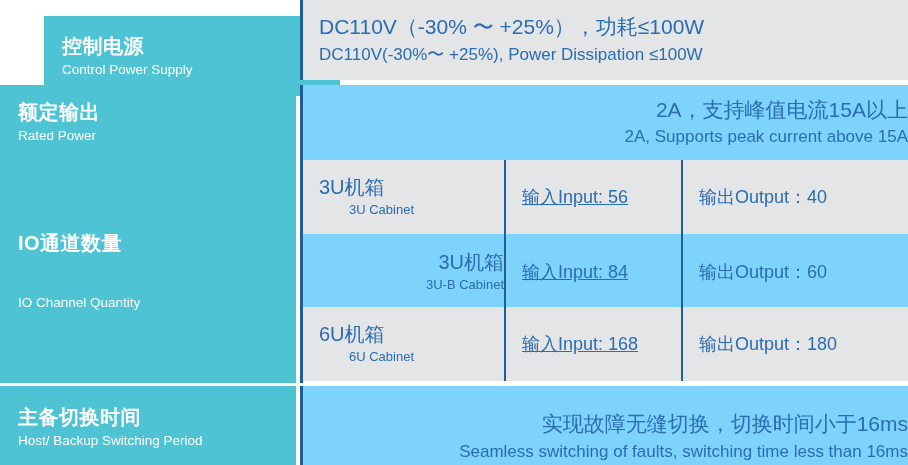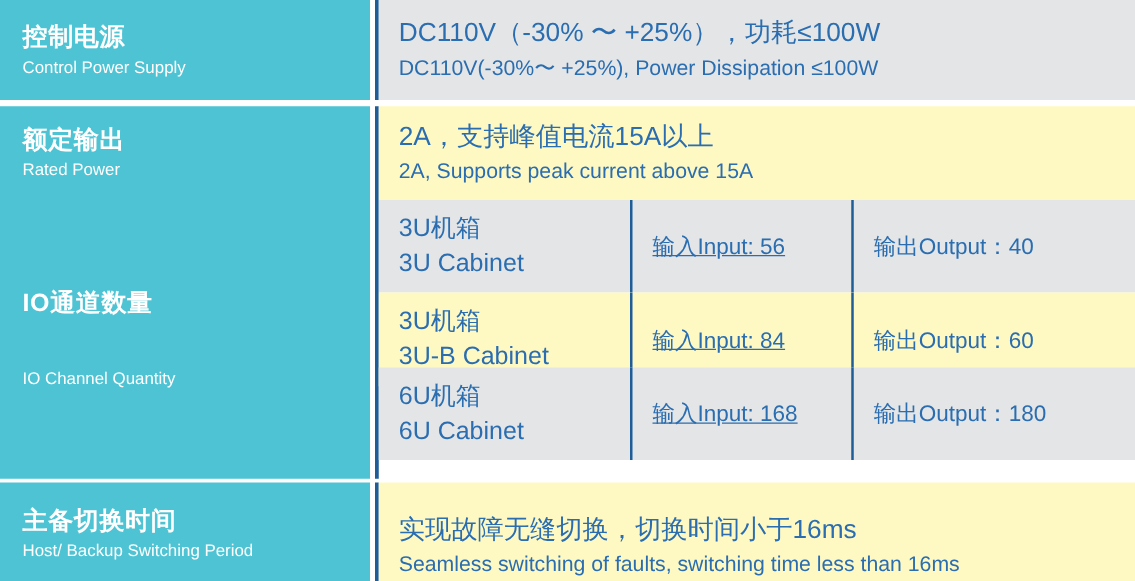--- a/index.html
+++ b/index.html
@@ -62,21 +62,21 @@
     left: 303px;
     width: 605px;
     box-sizing: border-box;
     padding-left: 16px;
     display: flex;
     flex-direction: column;
     justify-content: center;
     color: #1f5d99;
   }
   .bg-dark { background: #e3e5e7; }
-  .bg-light { background: #fef9c3; }
+  .bg-light { background: #7dd3fc; text-align: right; }
 
   .content-cn {
     font-size: 21px;
     line-height: 1.3;
     color: #2a6db0;
     white-space: nowrap;
   }
   .content-en {
     font-size: 17px;
     line-height: 1.35;
@@ -102,24 +102,25 @@
     flex-direction: column;
     justify-content: center;
     color: #2a6db0;
   }
   .io-col-name .cn {
     font-size: 20px;
     line-height: 1.25;
     white-space: nowrap;
   }
   .io-col-name .en {
-    font-size: 20px;
+    font-size: 13px;
     line-height: 1.3;
     margin-top: 2px;
     white-space: nowrap;
+    margin-left: 30px;
   }
   .io-divider {
     width: 2px;
     background: #1f5d99;
     flex: 0 0 auto;
   }
   .io-col-in {
     width: 175px;
     box-sizing: border-box;
     padding-left: 16px;
@@ -139,21 +140,21 @@
     color: #2a6db0;
     font-size: 18px;
     white-space: nowrap;
   }
 </style>
 </head>
 <body>
 
 <div class="spec-table">
 
-  <div class="label-cell" style="top:0px; height:80px;">
+  <div class="label-cell" style="top:16px; height:80px;margin-left:44px;">
     <div class="label-cn">控制电源</div>
     <div class="label-en">Control Power Supply</div>
   </div>
   <div class="vrule-main" style="top:0px; height:80px;"></div>
   <div class="content-cell bg-dark" style="top:0px; height:80px;">
     <div class="content-cn">DC110V（-30% 〜 +25%），功耗≤100W</div>
     <div class="content-en">DC110V(-30%〜 +25%), Power Dissipation ≤100W</div>
   </div>
 
   <div class="label-cell" style="top:85px; height:75px;">
@@ -187,21 +188,21 @@
     <div class="io-col-name">
       <div class="cn">3U机箱</div>
       <div class="en">3U-B Cabinet</div>
     </div>
     <div class="io-divider"></div>
     <div class="io-col-in">输入Input: 84</div>
     <div class="io-divider"></div>
     <div class="io-col-out">输出Output：60</div>
   </div>
 
-  <div class="io-subrow bg-dark" style="top:294px; height:74px;">
+  <div class="io-subrow bg-dark" style="top:307px; height:74px;">
     <div class="io-col-name">
       <div class="cn">6U机箱</div>
       <div class="en">6U Cabinet</div>
     </div>
     <div class="io-divider"></div>
     <div class="io-col-in">输入Input: 168</div>
     <div class="io-divider"></div>
     <div class="io-col-out">输出Output：180</div>
   </div>
 

